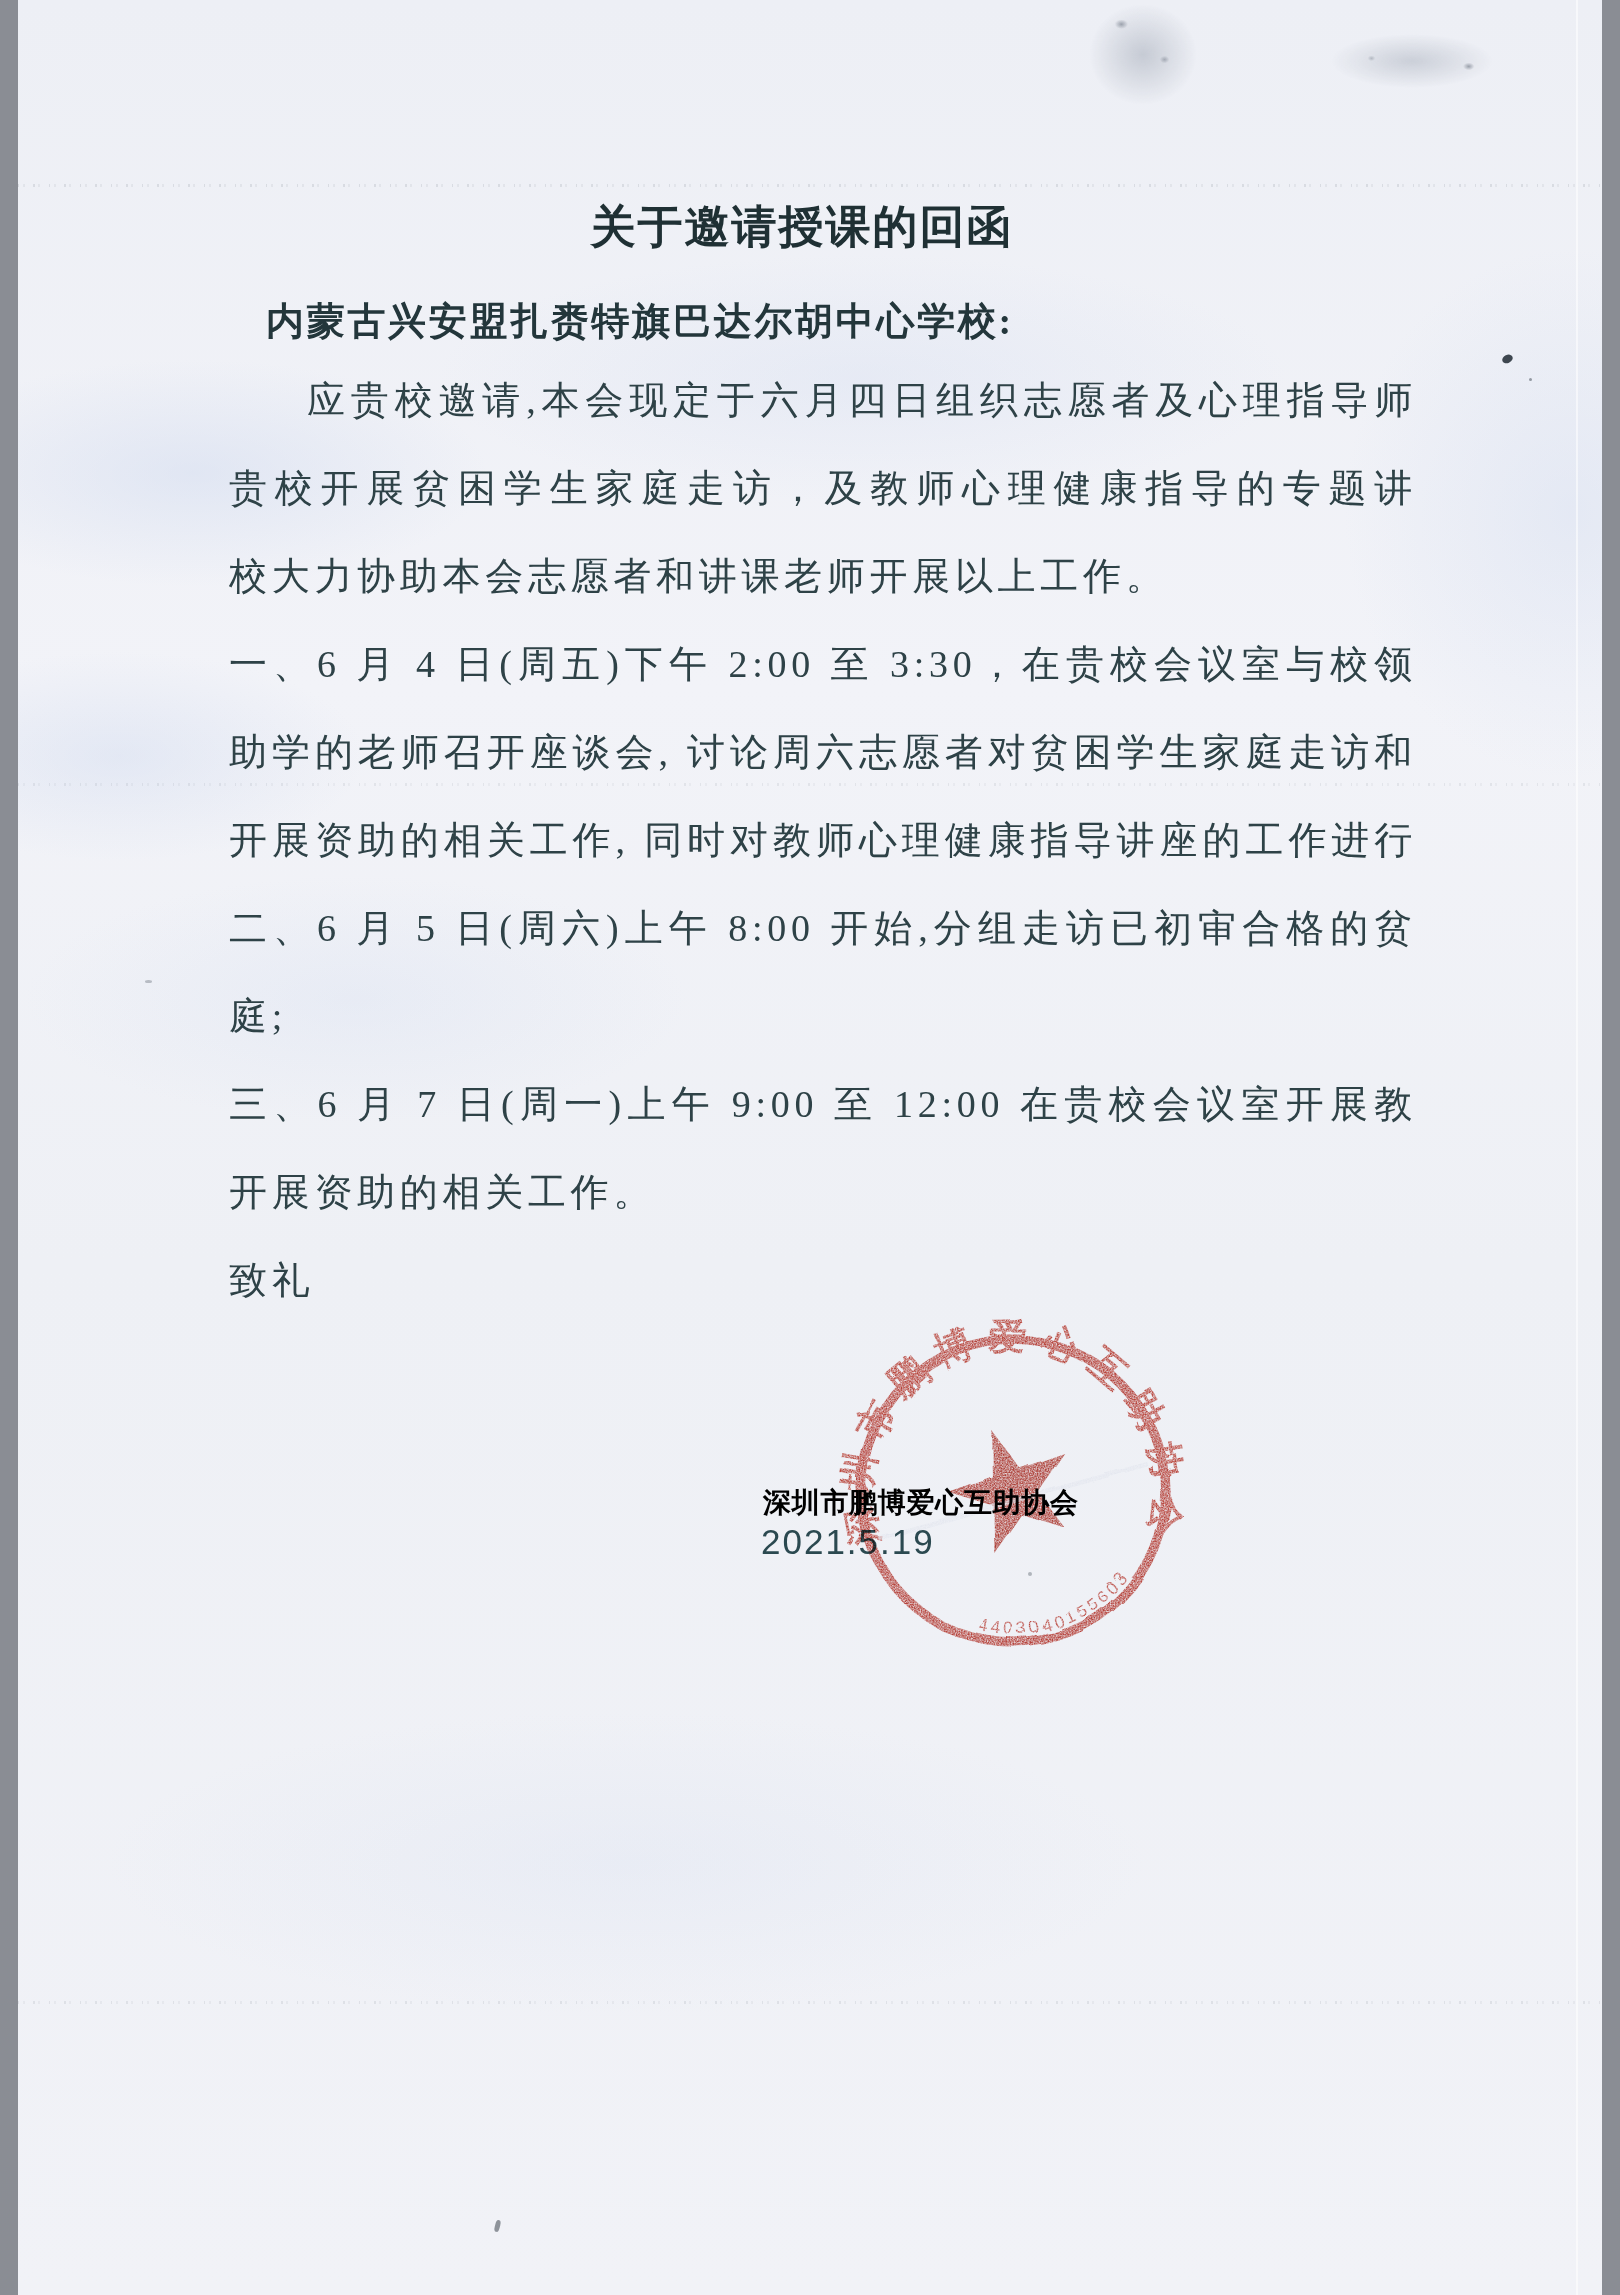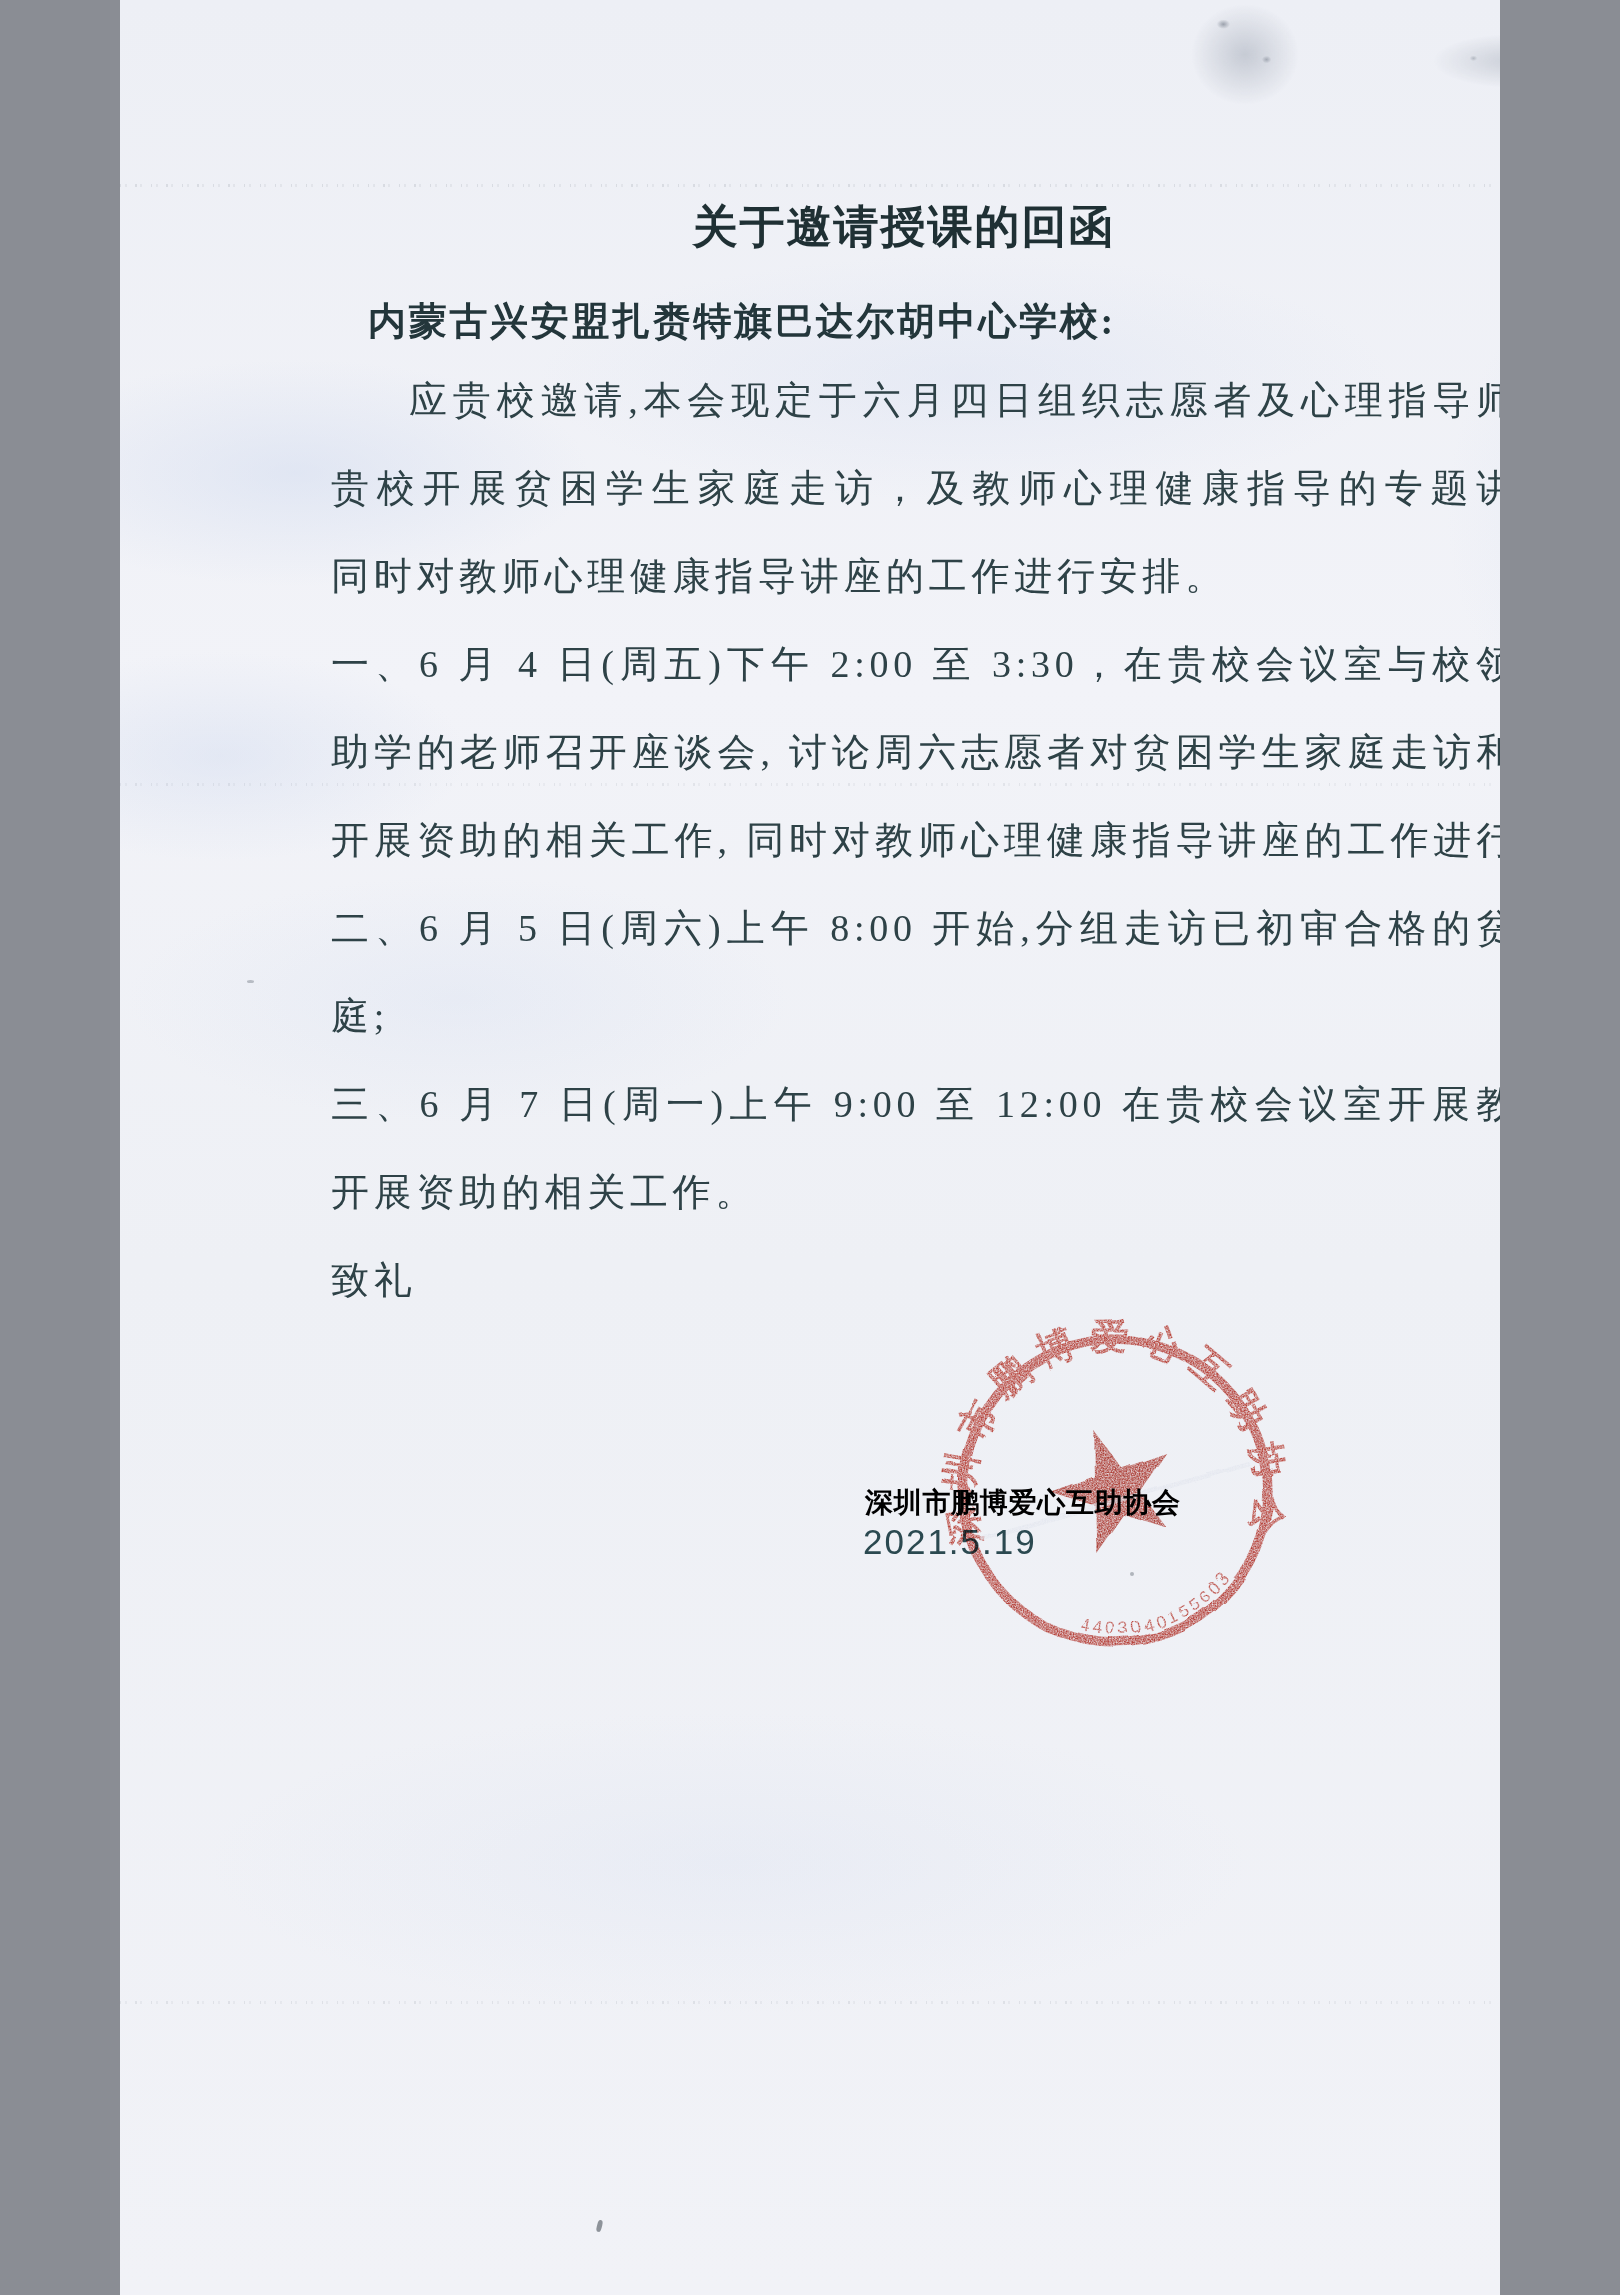--- a/index.html
+++ b/index.html
@@ -1,18 +1,18 @@
 <!DOCTYPE html>
 <html style="font-size:10.8px"><head>
 <meta charset="utf-8">
 <style>
   html,body{margin:0;padding:0;background:#8a8d94;}
   .page{
     position:relative;
-    width:1380px;height:2295px;
+    width:1584px;height:2295px;
     margin:0 auto;
     background:#eef0f5;
     overflow:hidden;
     font-family:"Liberation Serif","DejaVu Serif",serif;
   }
   
   .paper-texture{
     position:absolute;inset:0;
     background:
       radial-gradient(419px 162px at 176px 473px, rgba(205,216,238,.45), rgba(205,216,238,0) 70%),
@@ -116,21 +116,21 @@
   <div class="speck d"></div>
   <div class="speck e"></div>
 
   <div class="doc-title">关于邀请授课的回函</div>
 
   <div class="addressee">内蒙古兴安盟扎赉特旗巴达尔胡中心学校:</div>
 
   <div class="body-block">
     <div class="bline j indent">应贵校邀请,本会现定于六月四日组织志愿者及心理指导师前来</div>
     <div class="bline j">贵校开展贫困学生家庭走访，及教师心理健康指导的专题讲座，请贵</div>
-    <div class="bline">同时对教师心理健康指导讲座的工作进行安排。</div>
+    <div class="bline">校大力协助本会志愿者和讲课老师开展以上工作。</div>
     <div class="bline j">一、6 月 4 日(周五)下午 2:00 至 3:30，在贵校会议室与校领导及负责</div>
     <div class="bline j">助学的老师召开座谈会, 讨论周六志愿者对贫困学生家庭走访和后续</div>
     <div class="bline j">开展资助的相关工作, 同时对教师心理健康指导讲座的工作进行安排;</div>
     <div class="bline j">二、6 月 5 日(周六)上午 8:00 开始,分组走访已初审合格的贫困学生家</div>
     <div class="bline">庭;</div>
     <div class="bline j">三、6 月 7 日(周一)上午 9:00 至 12:00 在贵校会议室开展教师心理健</div>
     <div class="bline">开展资助的相关工作。</div>
     <div class="bline">致礼</div>
   </div>
 

